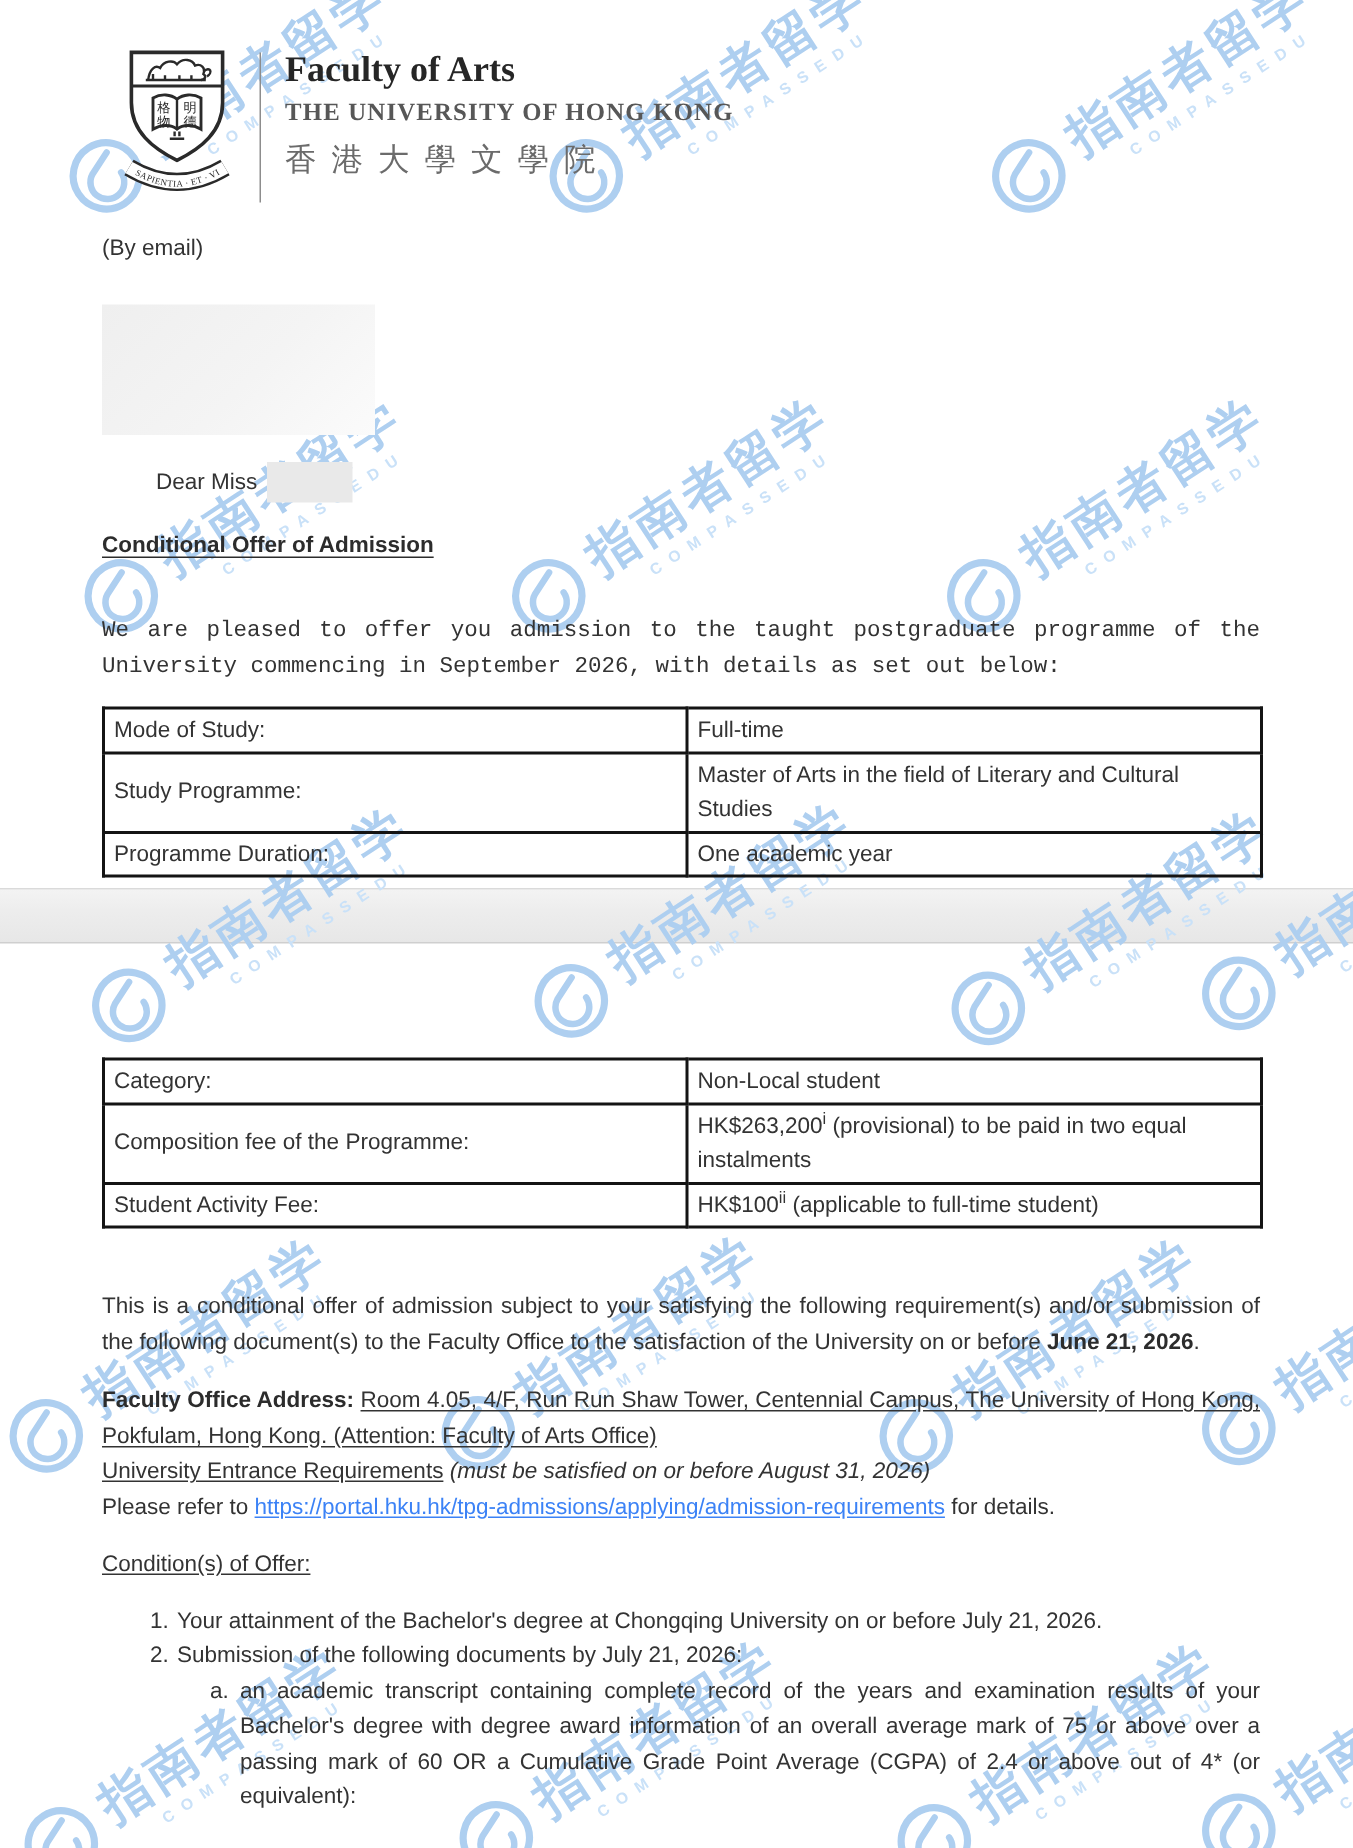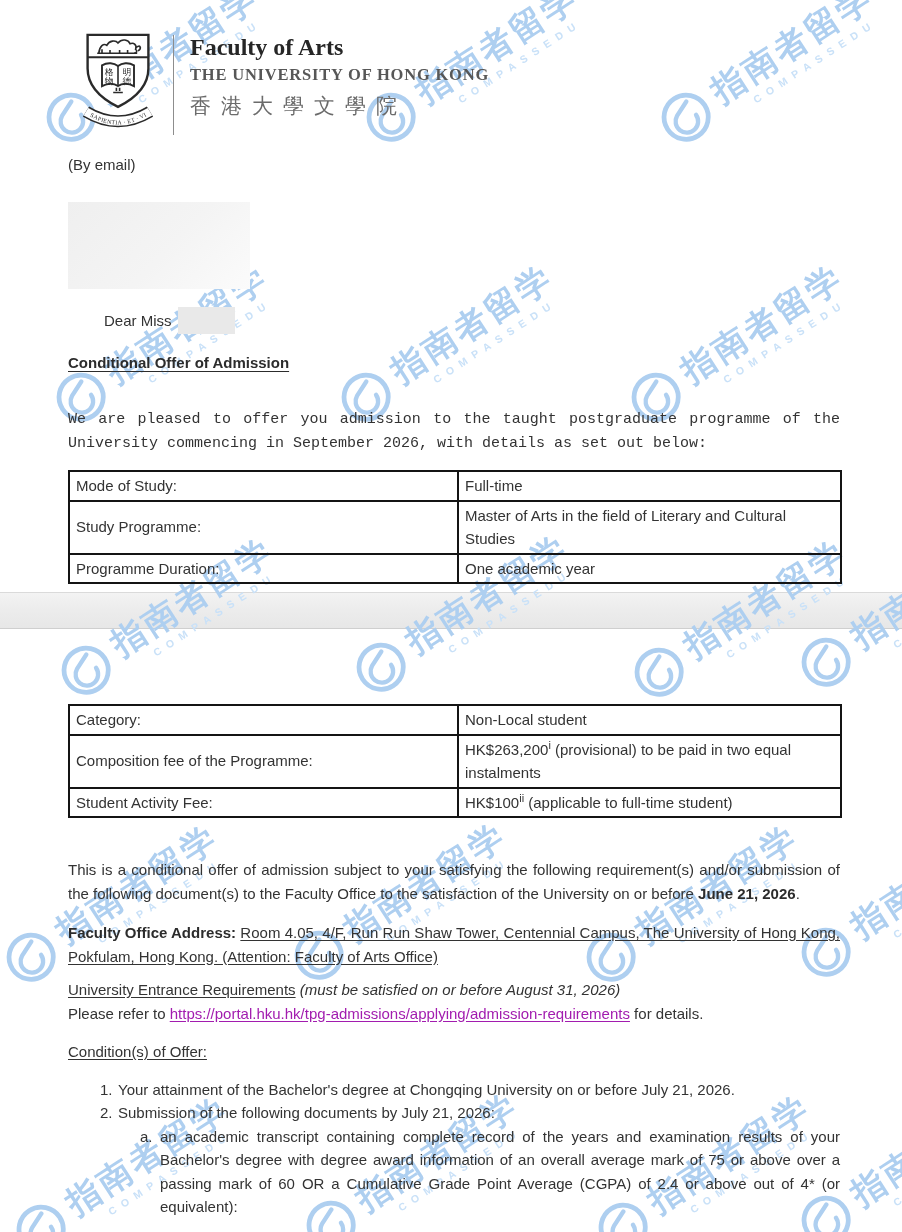--- a/index.html
+++ b/index.html
@@ -40,24 +40,24 @@
   table{border-collapse:collapse;width:772px;table-layout:fixed;background:transparent;}
   .tbl1{margin-top:15px;}
   .tbl2{margin-top:120px;}
   td{border:2px solid #141414;padding:2px 8px 2px 6px;line-height:23.5px;vertical-align:middle;background:transparent;}
   col.c1{width:389px;} col.c2{width:383px;}
   sup{font-size:11px;line-height:0;}
   
   .para2{margin-top:40px;}
   .office{margin-top:16px;}
   .office .addr{text-decoration:underline;text-underline-offset:2px;}
-  .entrance{margin-top:10px;}
+  .entrance{margin-top:0;}
   .u{text-decoration:underline;text-underline-offset:2px;}
   .it{font-style:italic;}
-  a.link{color:#a21caf;text-decoration:underline;text-underline-offset:2px;}
+  a.link{color:#3b82f6;text-decoration:underline;text-underline-offset:2px;}
   .cond-h{margin-top:15px;}
   
   .list{margin-top:14px;}
   .li{position:relative;padding-left:50px;line-height:23.5px;}
   .li .mk{position:absolute;left:32px;}
   .sub{position:relative;padding-left:92px;line-height:23.5px;text-align:justify;}
   .sub .mk{position:absolute;left:72px;}
   .b{font-weight:bold;color:#2c2c2c;}
 </style>
 </head>

